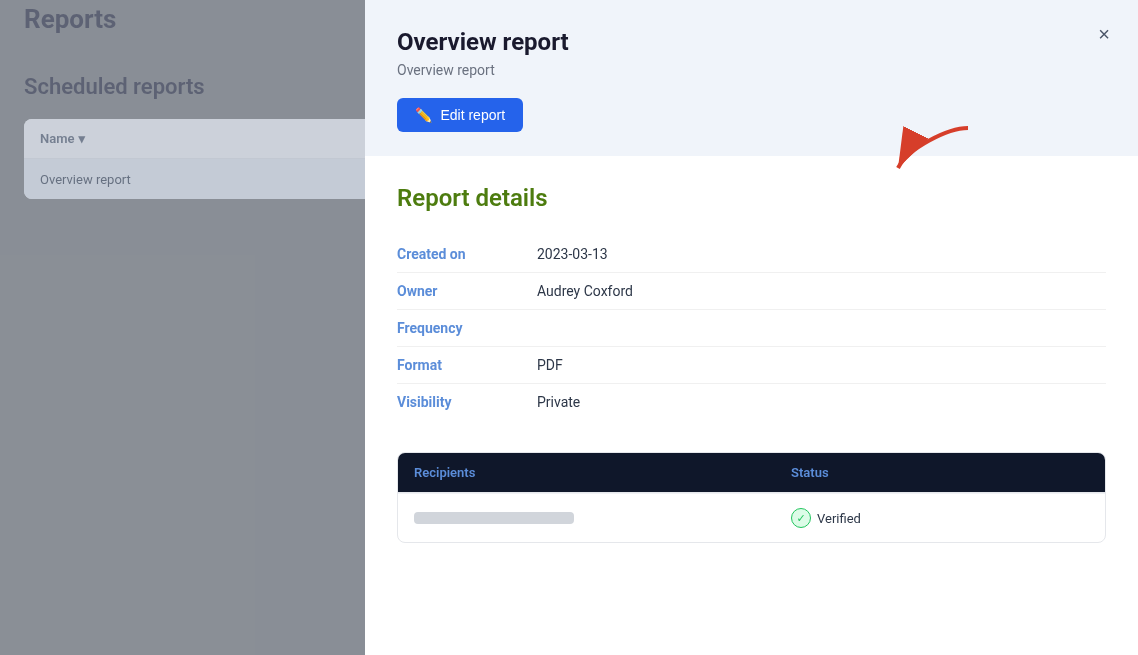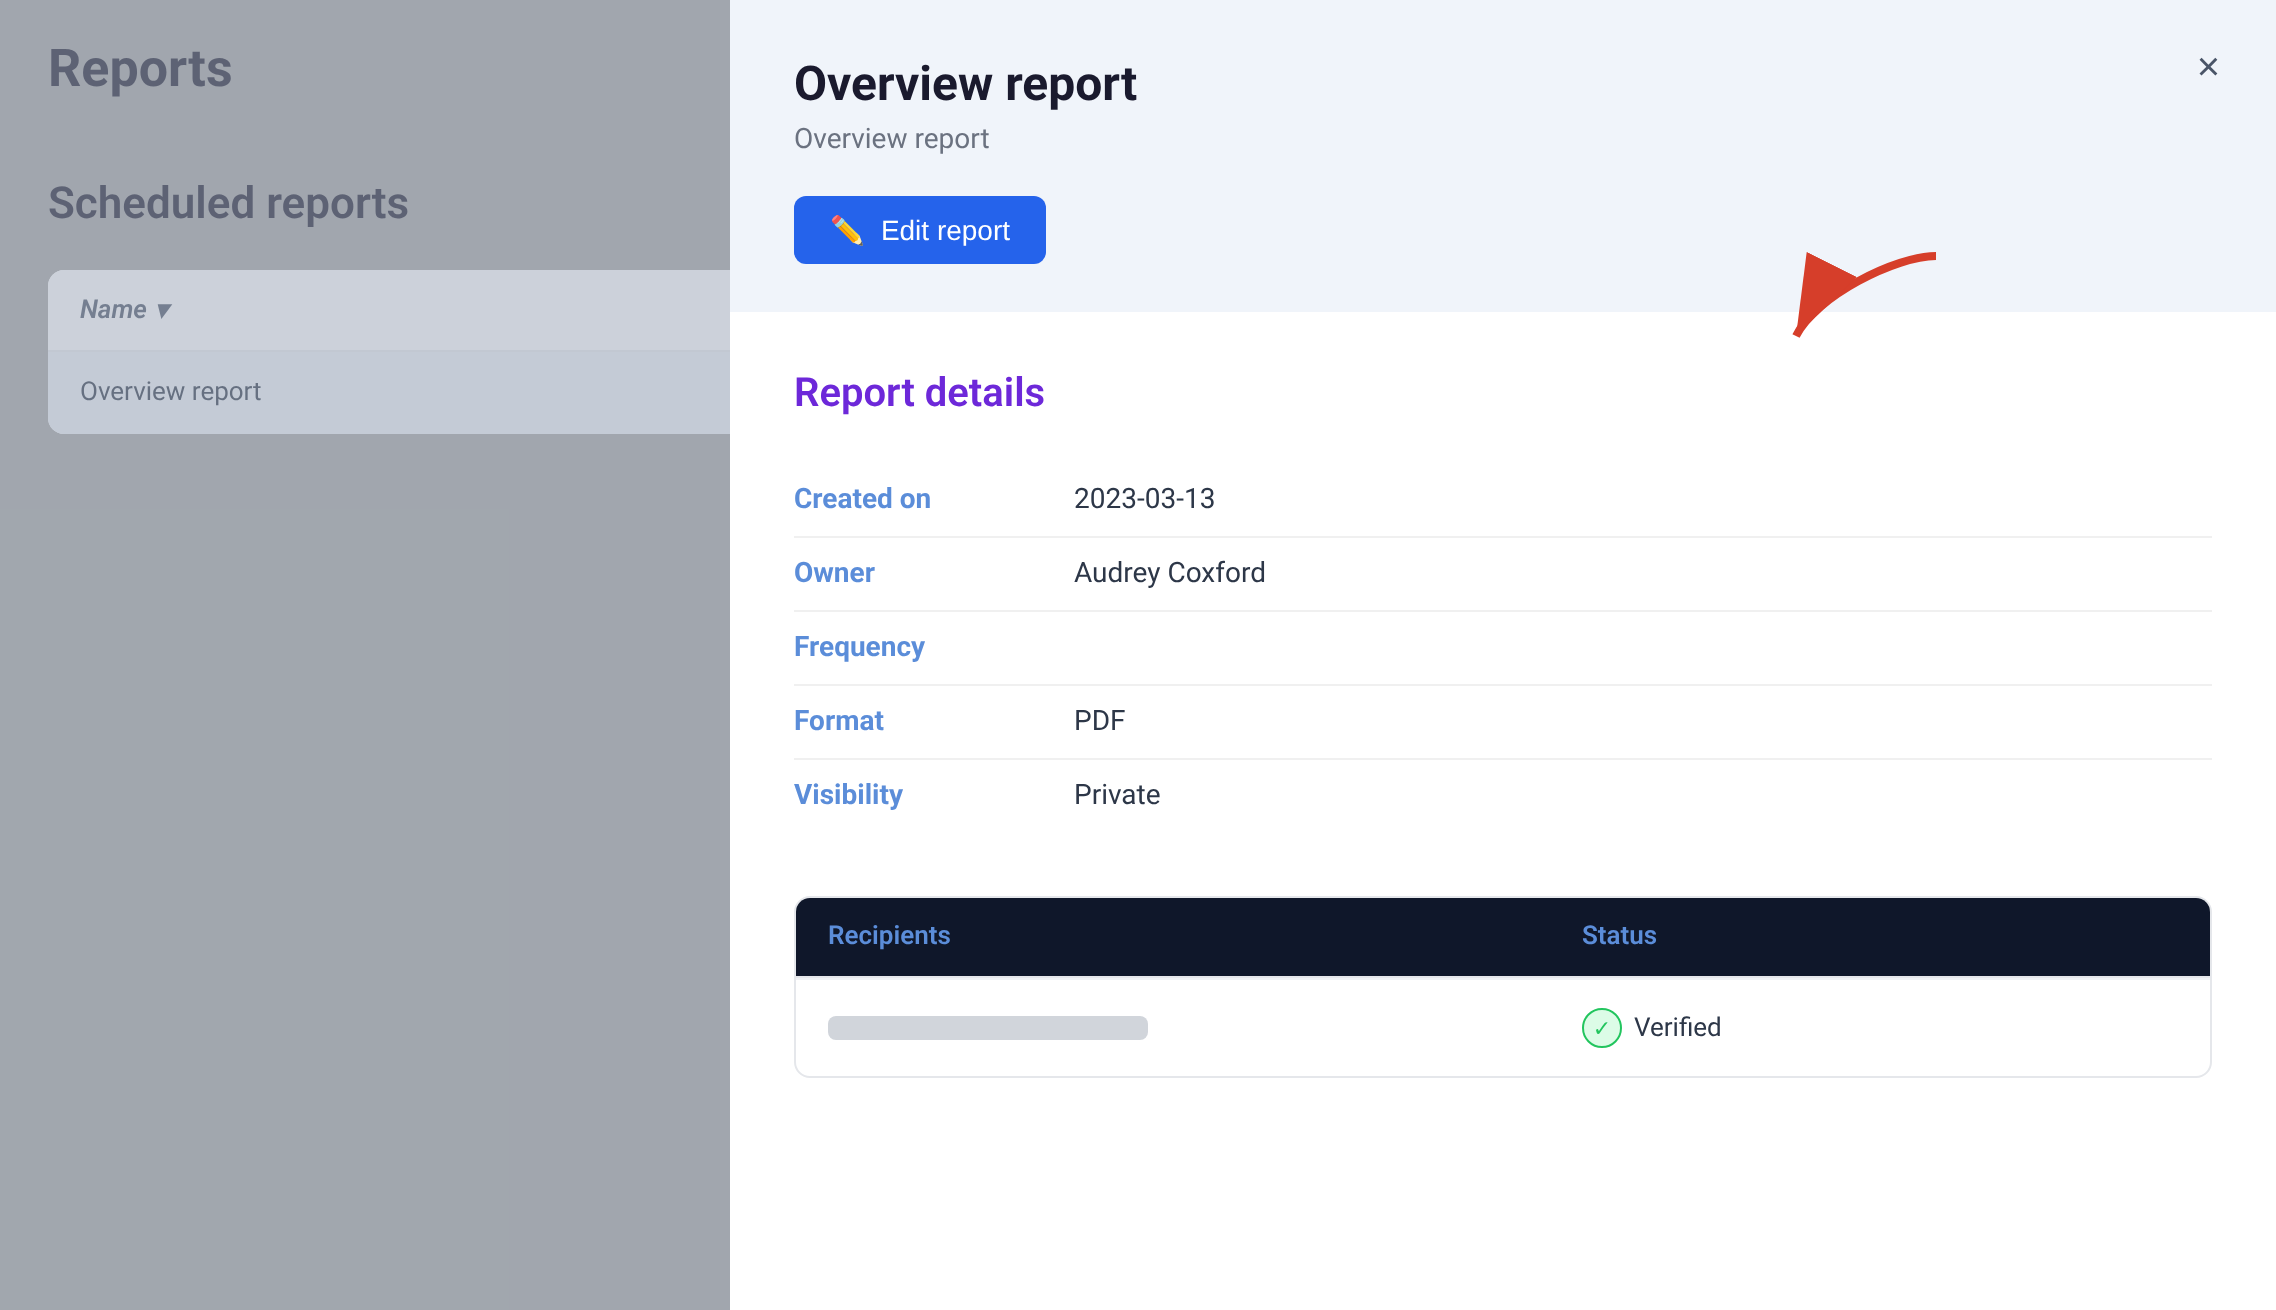--- a/index.html
+++ b/index.html
@@ -11,22 +11,22 @@
       overflow: hidden;
       position: relative;
     }
 
     
     .bg-panel {
       position: absolute;
       top: 0; left: 0;
       width: 441px;
       height: 655px;
-      background: #a3a3a3;
-      padding: 20px 24px;
+      background: #737373;
+      padding: 4px 24px;
     }
 
     .bg-overlay {
       position: absolute;
       top: 0; left: 0;
       width: 365px;
       height: 655px;
       background: rgba(160, 170, 185, 0.5);
       z-index: 1;
     }
@@ -48,21 +48,20 @@
     .table-bg {
       background: #fff;
       border-radius: 8px;
       overflow: hidden;
     }
 
     .table-header-row {
       padding: 12px 16px;
       background: #f8f9fa;
       border-bottom: 1px solid #e5e7eb;
-      font-style: italic;
     }
 
     .table-header-text {
       font-size: 13px;
       font-weight: 600;
       color: #4a5568;
       display: flex;
       align-items: center;
       gap: 4px;
     }
@@ -161,23 +160,23 @@
 
     
     .modal-body {
       padding: 28px 32px;
       flex: 1;
       overflow-y: auto;
       background: #fff;
     }
 
     .report-details-title {
-      font-size: 20px;
+      font-size: 24px;
       font-weight: 600;
-      color: #6d28d9;
+      color: #4d7c0f;
       margin-bottom: 24px;
     }
 
     .details-grid {
       display: grid;
       grid-template-columns: 140px 1fr;
       gap: 0;
       margin-bottom: 32px;
     }
 

